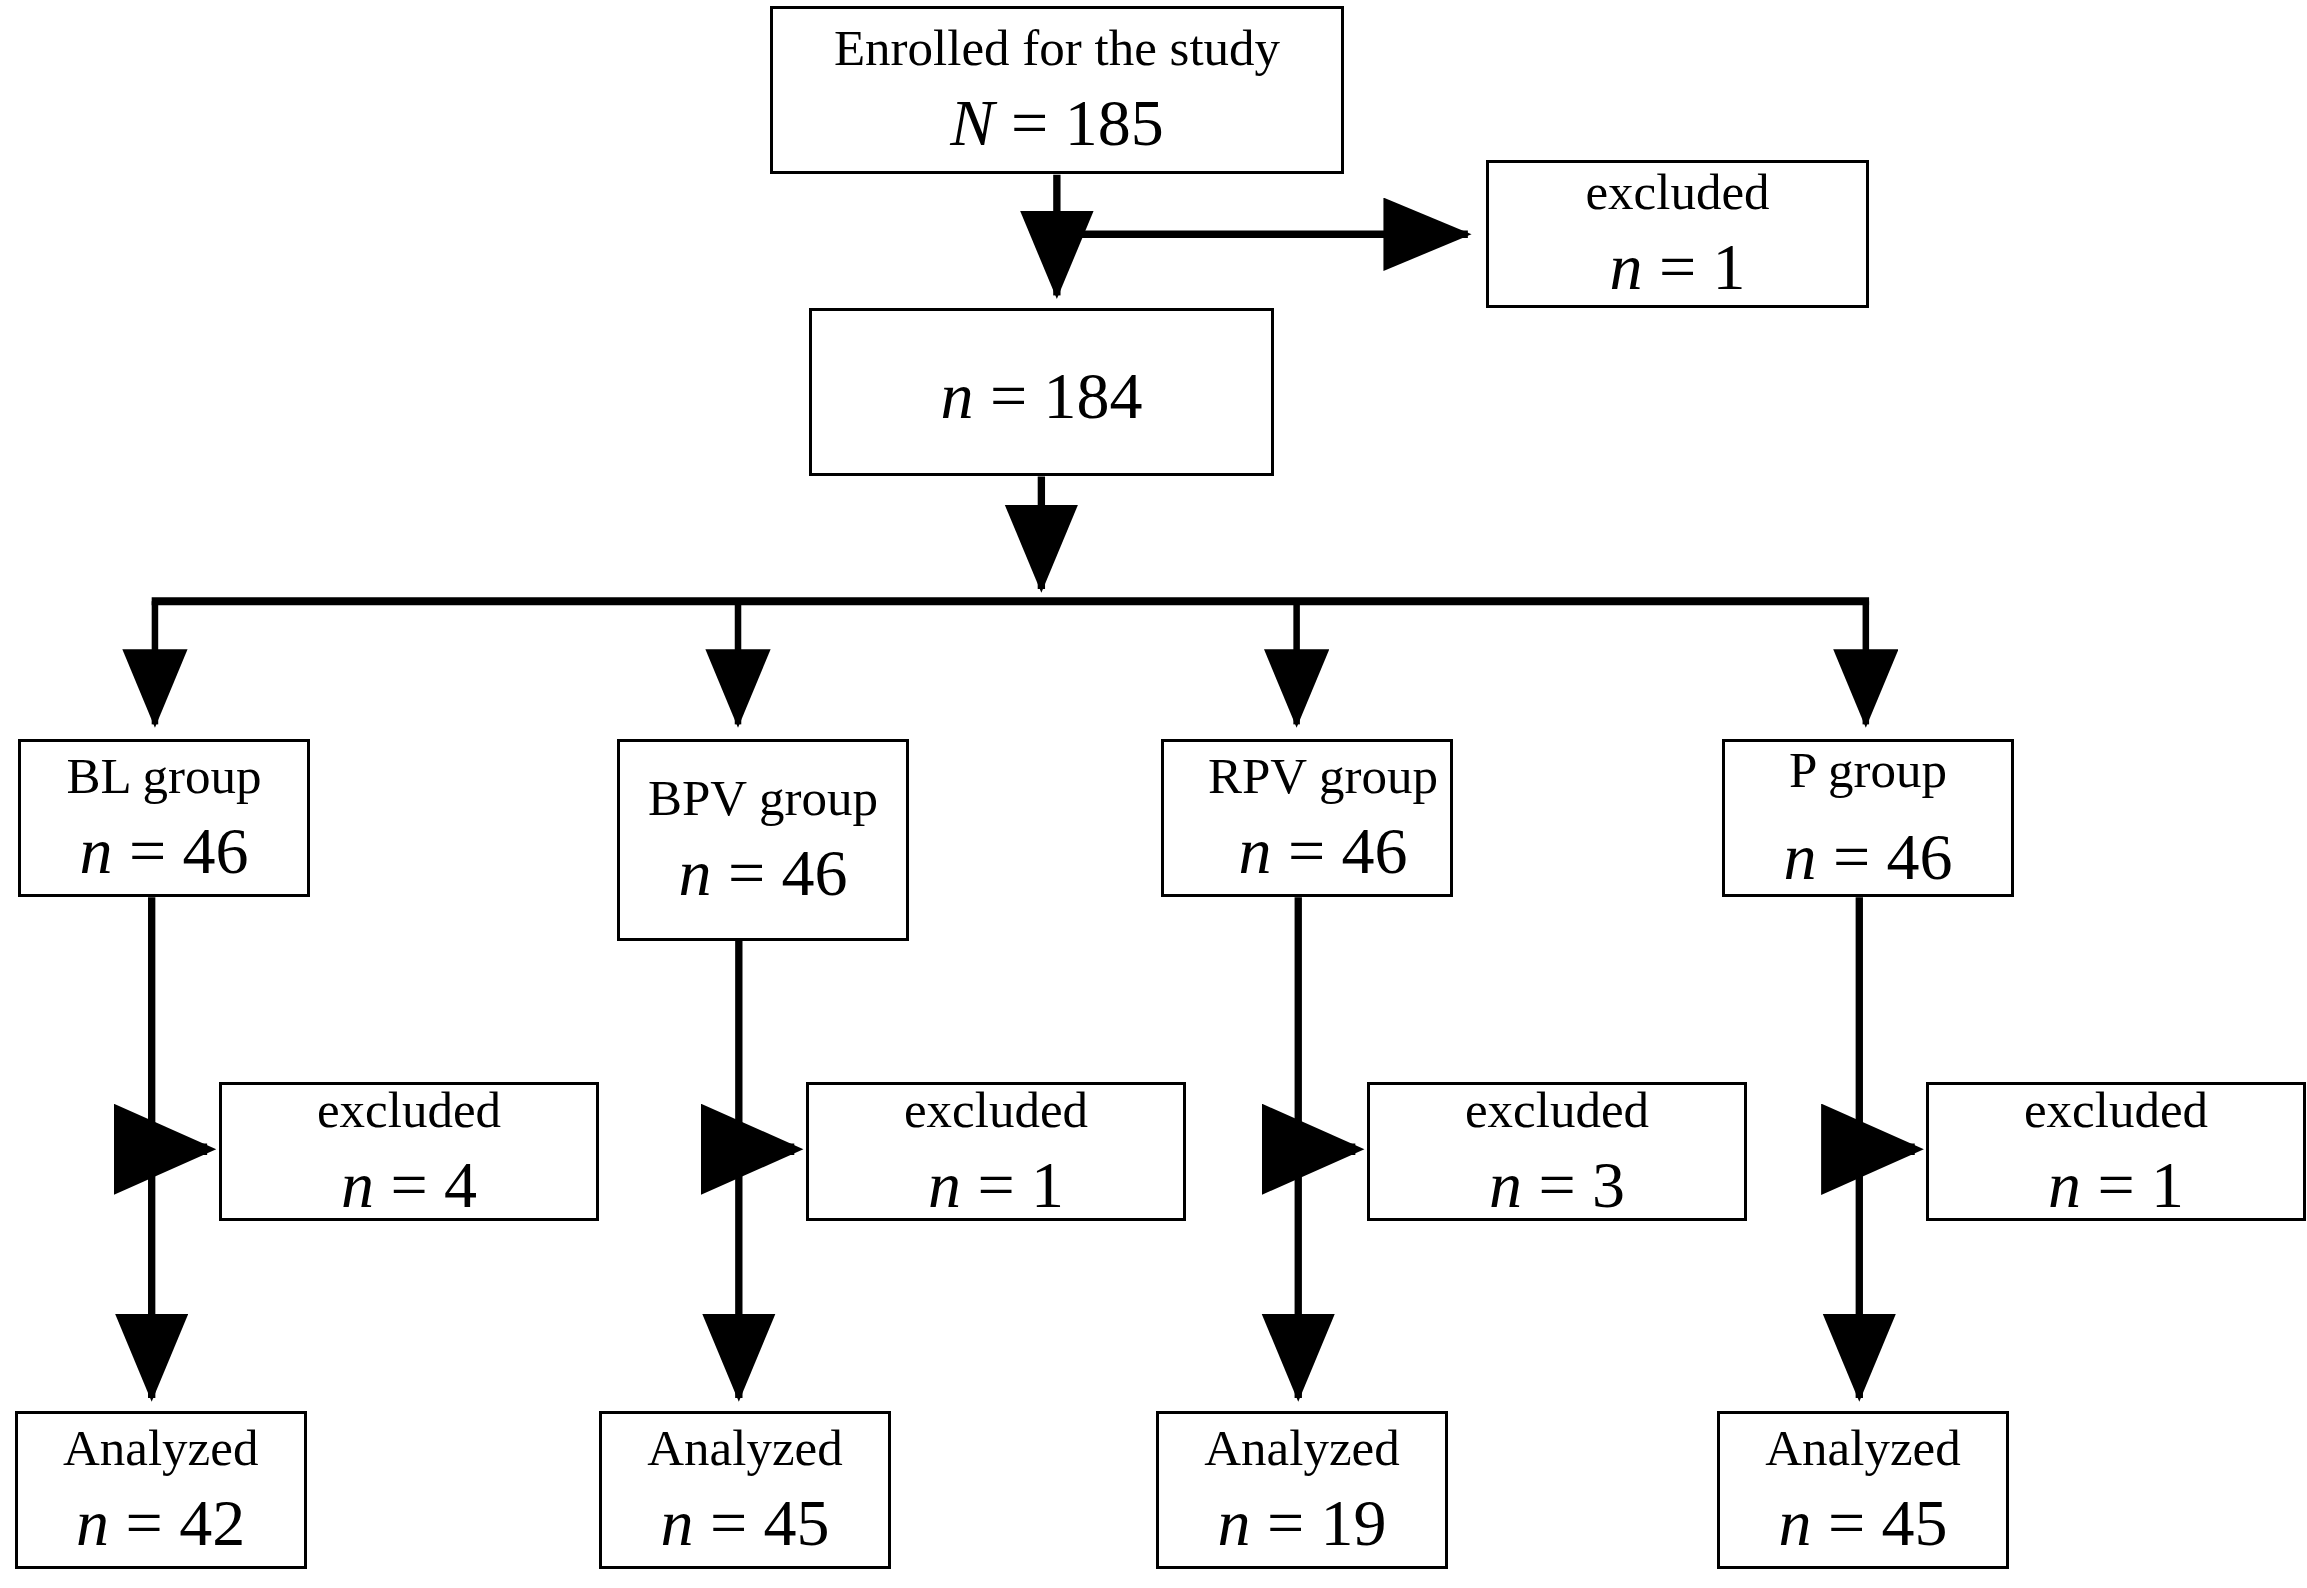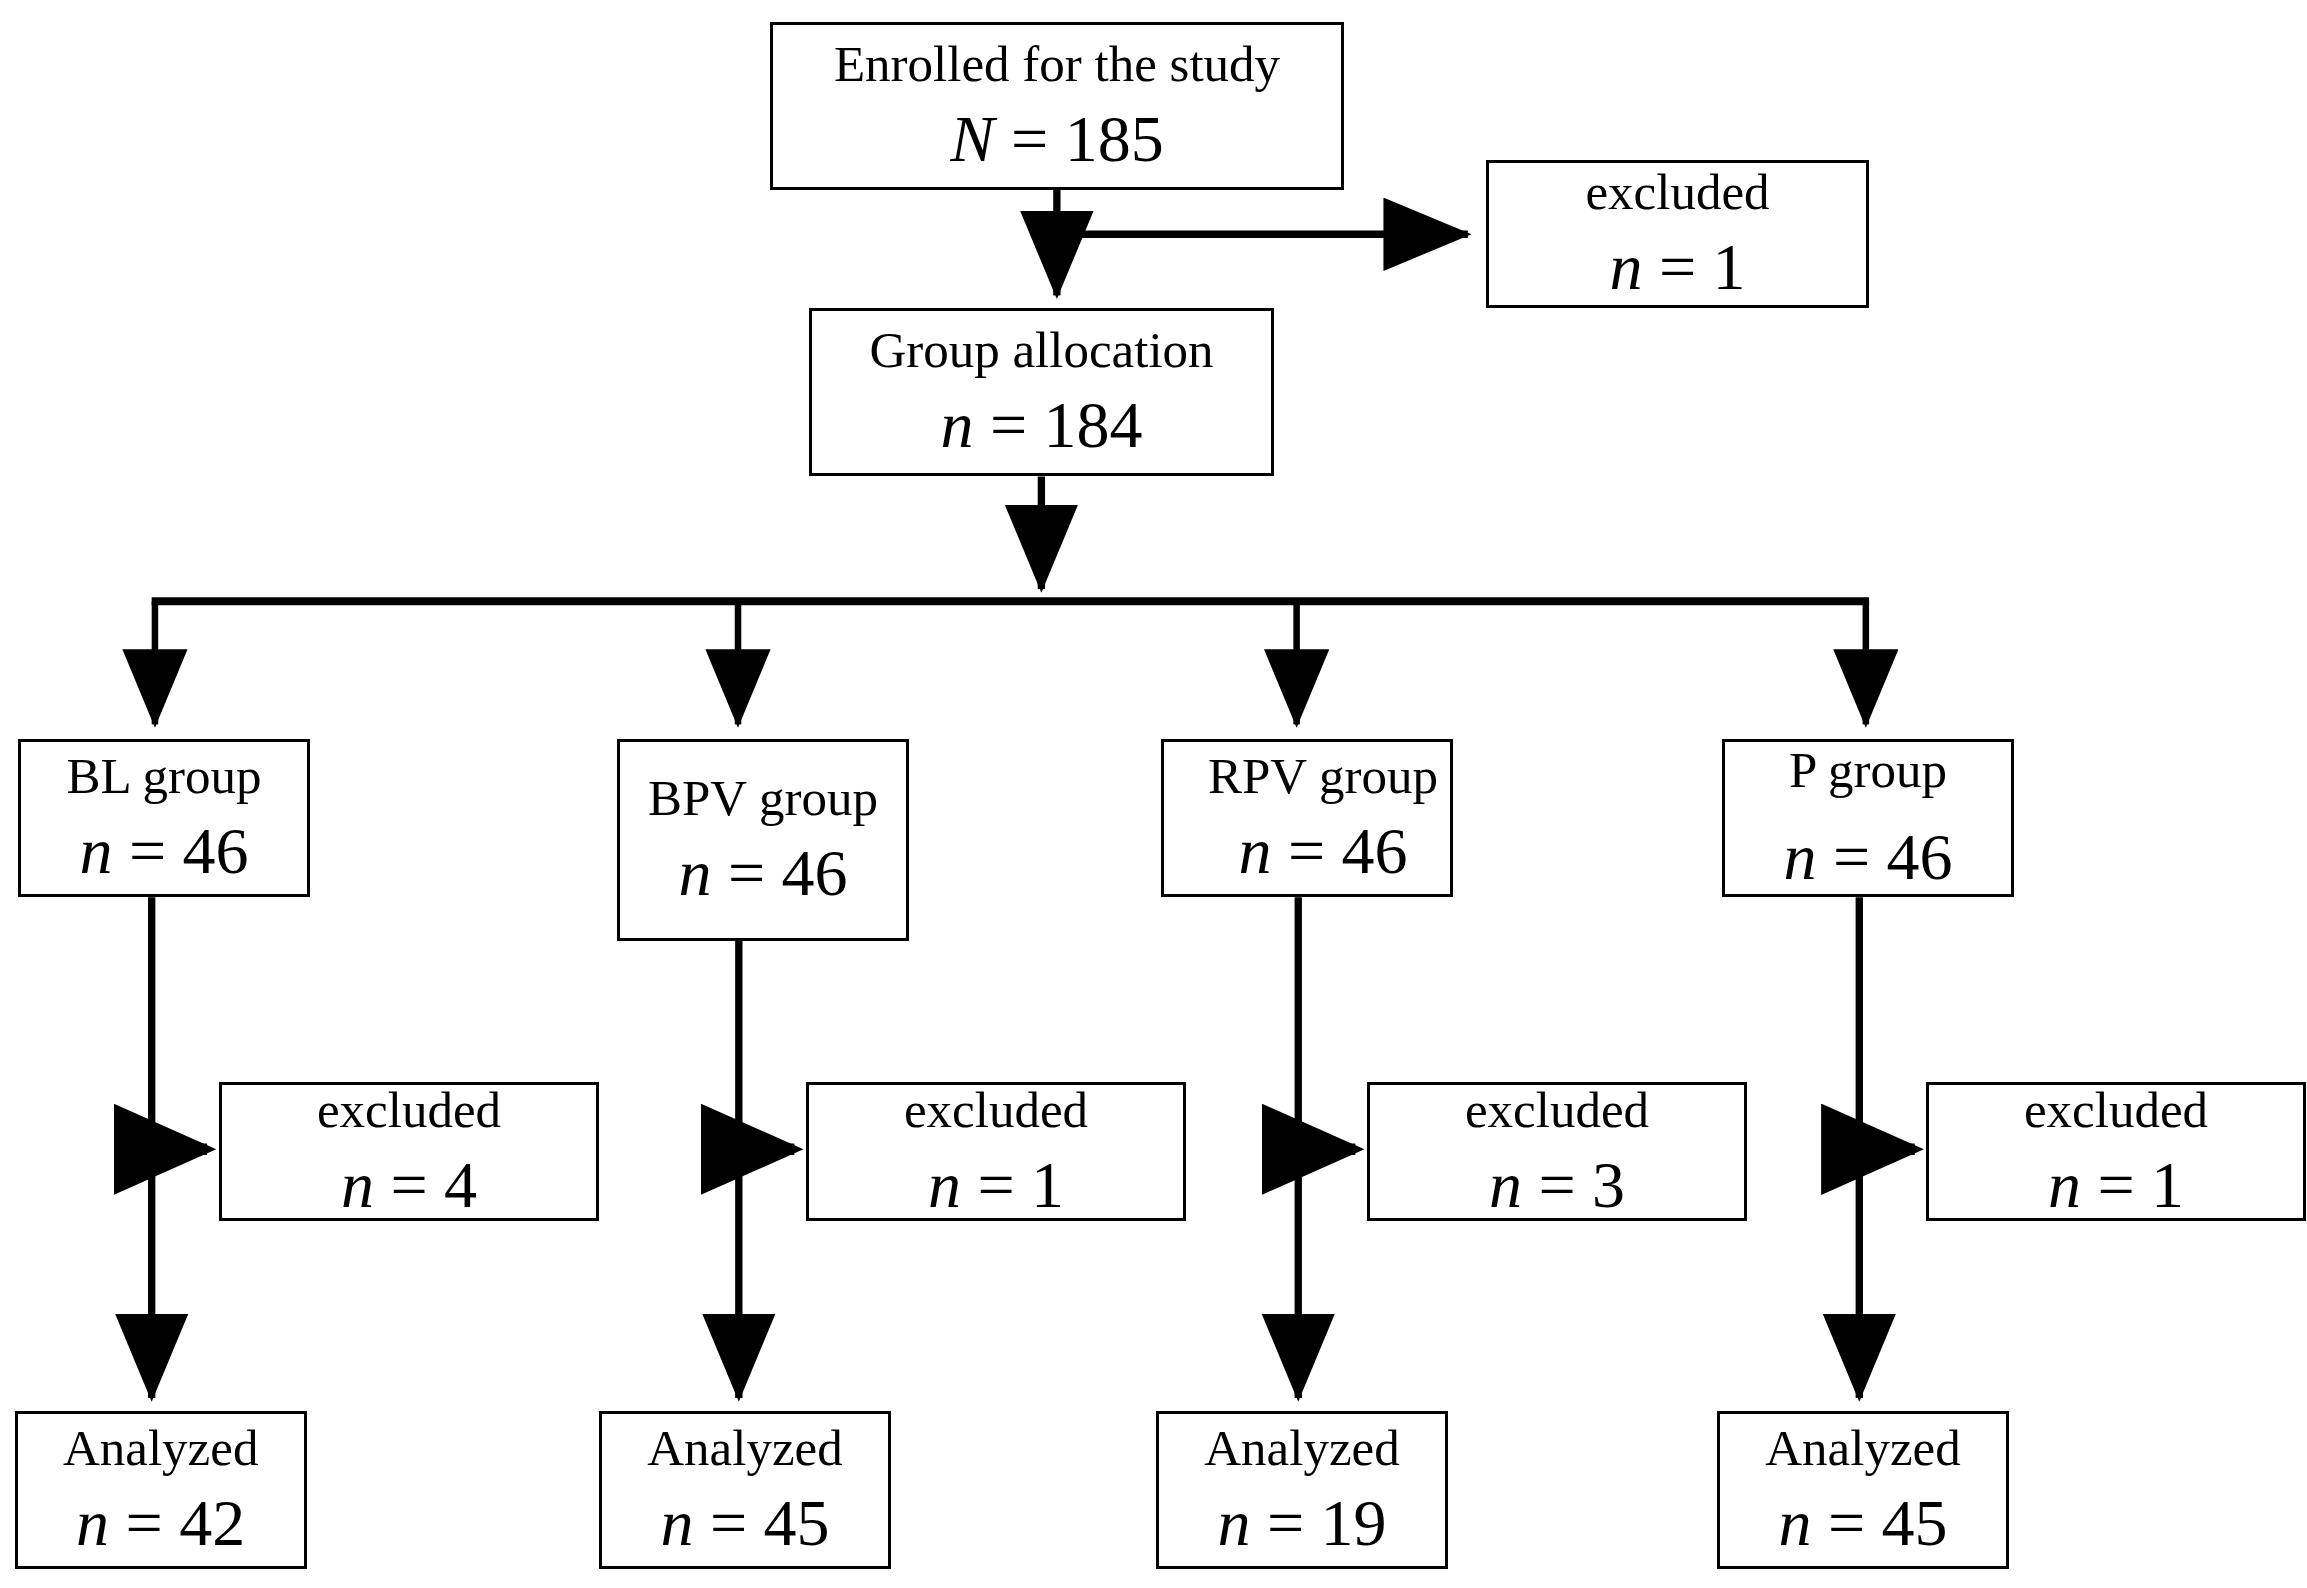--- a/index.html
+++ b/index.html
@@ -110,32 +110,31 @@
       <line x1="906" y1="1409" x2="974" y2="1409" stroke="#000000" stroke-width="14" marker-end="url(#ahr)"></line>
     </g>
     <g>
       <line x1="1592" y1="1409" x2="1662" y2="1409" stroke="#000000" stroke-width="14" marker-end="url(#ahr)"></line>
     </g>
     <g>
       <line x1="2280" y1="1409" x2="2348" y2="1409" stroke="#000000" stroke-width="14" marker-end="url(#ahr)"></line>
     </g>
   </svg>
 
-  <div class="node" style="left: 770px; top: 22px; width: 574px; height: 168px;">
+  <div class="node" style="left: 770px; top: 6px; width: 574px; height: 168px;">
     <span class="line1">Enrolled for the study</span>
     <span class="line2"><i class="sym">N</i> <span>=</span> <span>185</span></span>
   </div>
 
   <div class="node" style="left: 1486px; top: 160px; width: 383px; height: 148px;">
     <span class="line1">excluded</span>
     <span class="line2"><i class="sym">n</i> <span>=</span> <span>1</span></span>
   </div>
 
   <div class="node" style="left: 809px; top: 308px; width: 465px; height: 168px;">
-    <span class="line1">Group allocation</span>
     <span class="line2"><i class="sym">n</i> <span>=</span> <span>184</span></span>
   </div>
 
   <div class="node" style="left: 18px; top: 739px; width: 292px; height: 158px;">
     <span class="line1">BL group</span>
     <span class="line2"><i class="sym">n</i> <span>=</span> <span>46</span></span>
   </div>
 
   <div class="node" style="left: 617px; top: 739px; width: 292px; height: 202px;">
     <span class="line1">BPV group</span>

